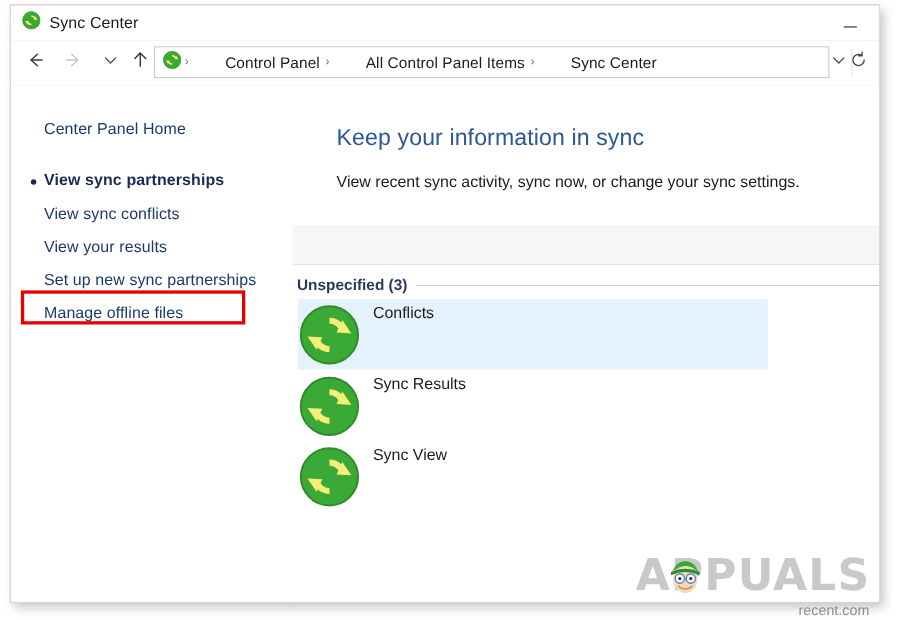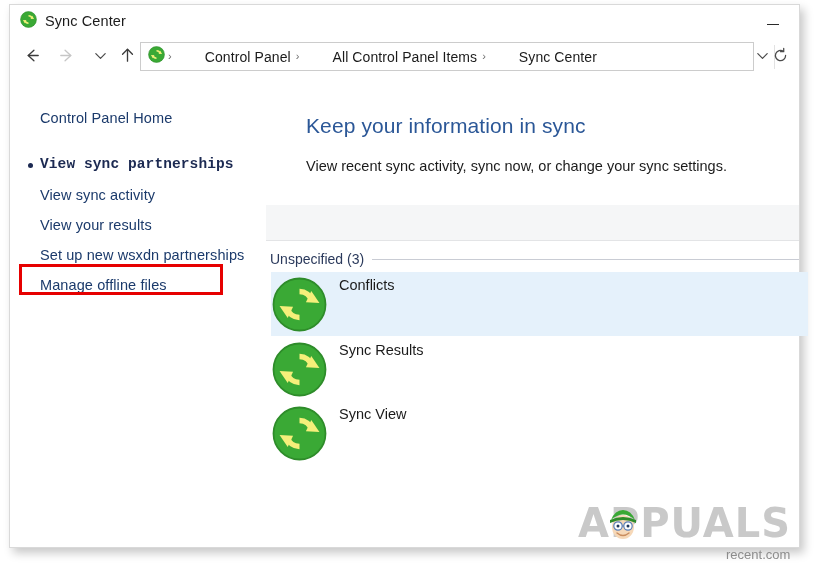--- a/index.html
+++ b/index.html
@@ -165,21 +165,21 @@
   }
   .side-link {
     position: absolute;
     left: 30px;
     font-size: 14.5px;
     color: #1b3a6b;
     white-space: nowrap;
     letter-spacing: .1px;
   }
   .side-link.home    { top: 32px;  color:#1b3a6b; }
-  .side-link.current { top: 78px;  font-weight: bold; color:#1c2a52;font-family:Liberation Mono, monospace; }
+  .side-link.current { top: 78px;  font-weight: bold; color:#1c2a52; }
   .side-link.l2      { top: 109px; }
   .side-link.l3      { top: 139px; }
   .side-link.l4      { top: 169px; }
   .side-link.l5      { top: 199px; text-align: right; }
   #side-bullet {
     position: absolute;
     left: 18px;
     top: 85px;
     width: 5px;
     height: 5px;
@@ -238,30 +238,31 @@
     right: 0;
     height: 18px;
     display: flex;
     align-items: center;
   }
   #group-label {
     font-size: 14px;
     color: #2b3a5c;
     white-space: nowrap;
     padding-right: 8px;
+    font-weight: bold;
   }
   #group-rule {
     flex: 1 1 auto;
     height: 1px;
     background: #c9ccd4;
   }
   .tile {
     position: absolute;
     left: 9px;
-    width: 537px;
+    width: 427px;
     height: 64px;
     display: flex;
     align-items: flex-start;
   }
   .tile.selected { background: #e5f1fb; }
   .tile-icon {
     flex: 0 0 auto;
     margin-left: 0px;
     margin-top: 4px;
   }
@@ -403,27 +404,27 @@
           <path d="M14.4 9 A5.4 5.4 0 1 1 12.1 4.6" fill="none" stroke="#4a4a4a" stroke-width="1.35" stroke-linecap="round"></path>
           <path d="M12.4 1.6 L12.4 5.0 L9.0 5.0" fill="none" stroke="#4a4a4a" stroke-width="1.35" stroke-linecap="round" stroke-linejoin="round"></path>
         </svg>
       </span>
     </div>
   </div>
 
   <div id="content">
 
     <div id="sidebar">
-      <div class="side-link home">Control Panel Home</div>
+      <div class="side-link home">Center Panel Home</div>
 
       <div id="side-bullet"></div>
       <div class="side-link current">View sync partnerships</div>
-      <div class="side-link l2">View sync activity</div>
+      <div class="side-link l2">View sync conflicts</div>
       <div class="side-link l3">View your results</div>
-      <div class="side-link l4">Set up new wsxdn partnerships</div>
+      <div class="side-link l4">Set up new sync partnerships</div>
       <div class="side-link l5">Manage offline files</div>
 
       <div id="highlight-box"></div>
     </div>
 
     <div id="main">
       <div id="main-sub">View recent sync activity, sync now, or change your sync settings.</div>
       <div id="main-heading">Keep your information in sync</div>
 
       <div id="command-bar"></div>

